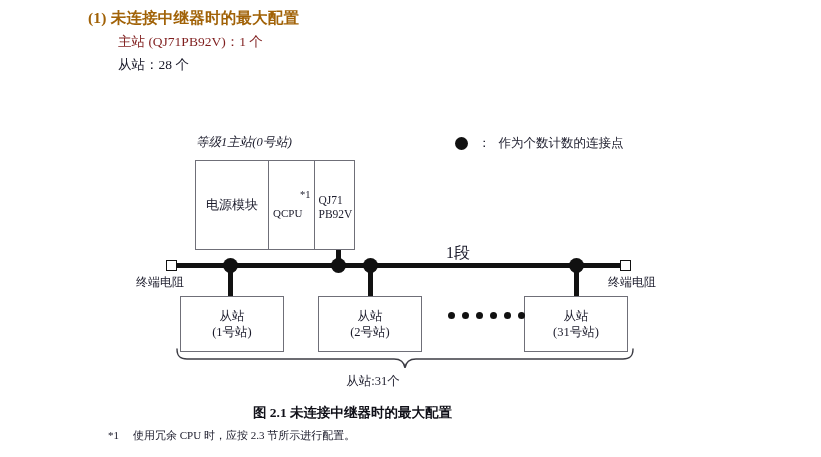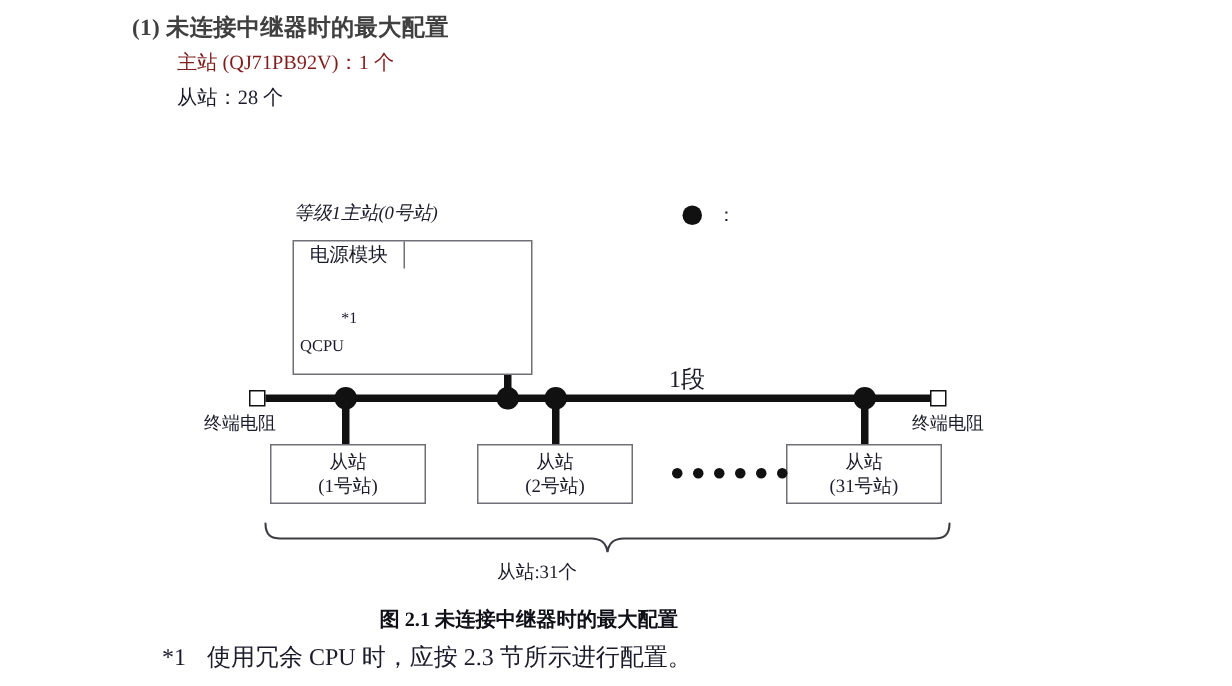--- a/index.html
+++ b/index.html
@@ -12,21 +12,21 @@
     overflow:hidden;
   }
   .abs{position:absolute;}
 
   
   #heading-title{
     left:88px; top:8px;
     font-size:15.5px; font-weight:bold;
     letter-spacing:0.2px;
     white-space:nowrap;
-    color:#404040;
+    color:#a16207;
   }
   #heading-line-master{
     left:118px; top:33px;
     font-size:13.5px; white-space:nowrap; color:#7f1d1d;
   }
   #heading-line-slave{
     left:118px; top:56px;
     font-size:13.5px; white-space:nowrap; color:#1b1b2b;
   }
 
@@ -47,21 +47,20 @@
     left:196px; top:134px;
     font-size:12.5px; white-space:nowrap; color:#1b1b2b;font-style:italic;
   }
   #master-box{
     left:195px; top:160px;
     width:160px; height:90px;
     border:1.3px solid #6f6f78;
     box-sizing:border-box;
     display:flex;
     background:#fff;
-    flex-direction:column;
   }
   #master-box .cell{
     position:relative;
     box-sizing:border-box;
     display:flex;
     align-items:center;
     justify-content:center;
   }
   #cell-power{
     width:74px;
@@ -128,21 +127,21 @@
   .node-dot{
     width:15px;height:15px;border-radius:50%;
     background:#111111;
   }
   .drop-stub{
     width:5px;height:30px;background:#111111;
   }
 
   
   .slave-box{
-    width:104px;height:40px;
+    width:104px;height:56px;
     border:1.3px solid #6f6f78;
     box-sizing:border-box;
     background:#fff;
     display:flex;flex-direction:column;
     align-items:center;justify-content:center;
     font-size:12.5px;line-height:16px;
     color:#1b1b2b;
     text-align:center;
   }
   #slave-1{left:180px;top:296px;}
@@ -153,62 +152,66 @@
     left:448px;top:312px;
     display:flex;gap:7px;align-items:center;
   }
   #ellipsis i{
     width:7px;height:7px;border-radius:50%;
     background:#111111;display:block;
   }
 
   
   #brace{left:175px;top:348px;}
-  #brace-label-wrap{left:1px;top:373px;width:769px;}
+  #brace-label-wrap{left:16px;top:373px;width:769px;}
   #brace-label-wrap .inner{
     margin-left:-55px;text-align:center;
     font-size:12.5px;color:#1b1b2b;
   }
 
   
   #figure-caption{
     left:0;top:404px;width:821px;
     text-align:center;
     margin-left:-58px;
     font-size:13.5px;font-weight:bold;
     color:#101018;
   }
   #footnote{
     left:108px;top:428px;
-    font-size:16px;white-space:nowrap;color:#1b1b2b;
+    font-size:11px;white-space:nowrap;color:#1b1b2b;
   }
   #footnote .fn-mark{margin-right:14px;}
 </style>
 </head>
 <body>
 
 <div class="abs" id="heading-title">(1) 未连接中继器时的最大配置</div>
 <div class="abs" id="heading-line-master">主站 (QJ71PB92V)：1 个</div>
 <div class="abs" id="heading-line-slave">从站：28 个</div>
 
 <div class="abs" id="legend">
   <span class="bullet"></span>
   <span class="colon">：</span>
+  <span>作为个数计数的连接点</span>
 </div>
 
 <div class="abs" id="master-caption">等级1主站(0号站)</div>
 
 <div class="abs" id="master-box">
   <div class="cell" id="cell-power">
     <span>电源模块</span>
   </div>
   <div class="cell" id="cell-cpu">
     <span class="cpu-label">QCPU</span>
     <span class="cpu-note">*1</span>
   </div>
+  <div class="cell" id="cell-net">
+    <span class="net-lines"><span>QJ71</span><br><span>PB92V</span></span>
+  </div>
 </div>
 
 <div class="abs" id="master-drop"></div>
 
 <div class="abs" id="bus-line"></div>
 <div class="abs term-res" id="term-left"></div>
 <div class="abs term-res" id="term-right"></div>
 <div class="abs" id="term-left-label">终端电阻</div>
 <div class="abs" id="term-right-label">终端电阻</div>
 <div class="abs" id="segment-label">1段</div>

